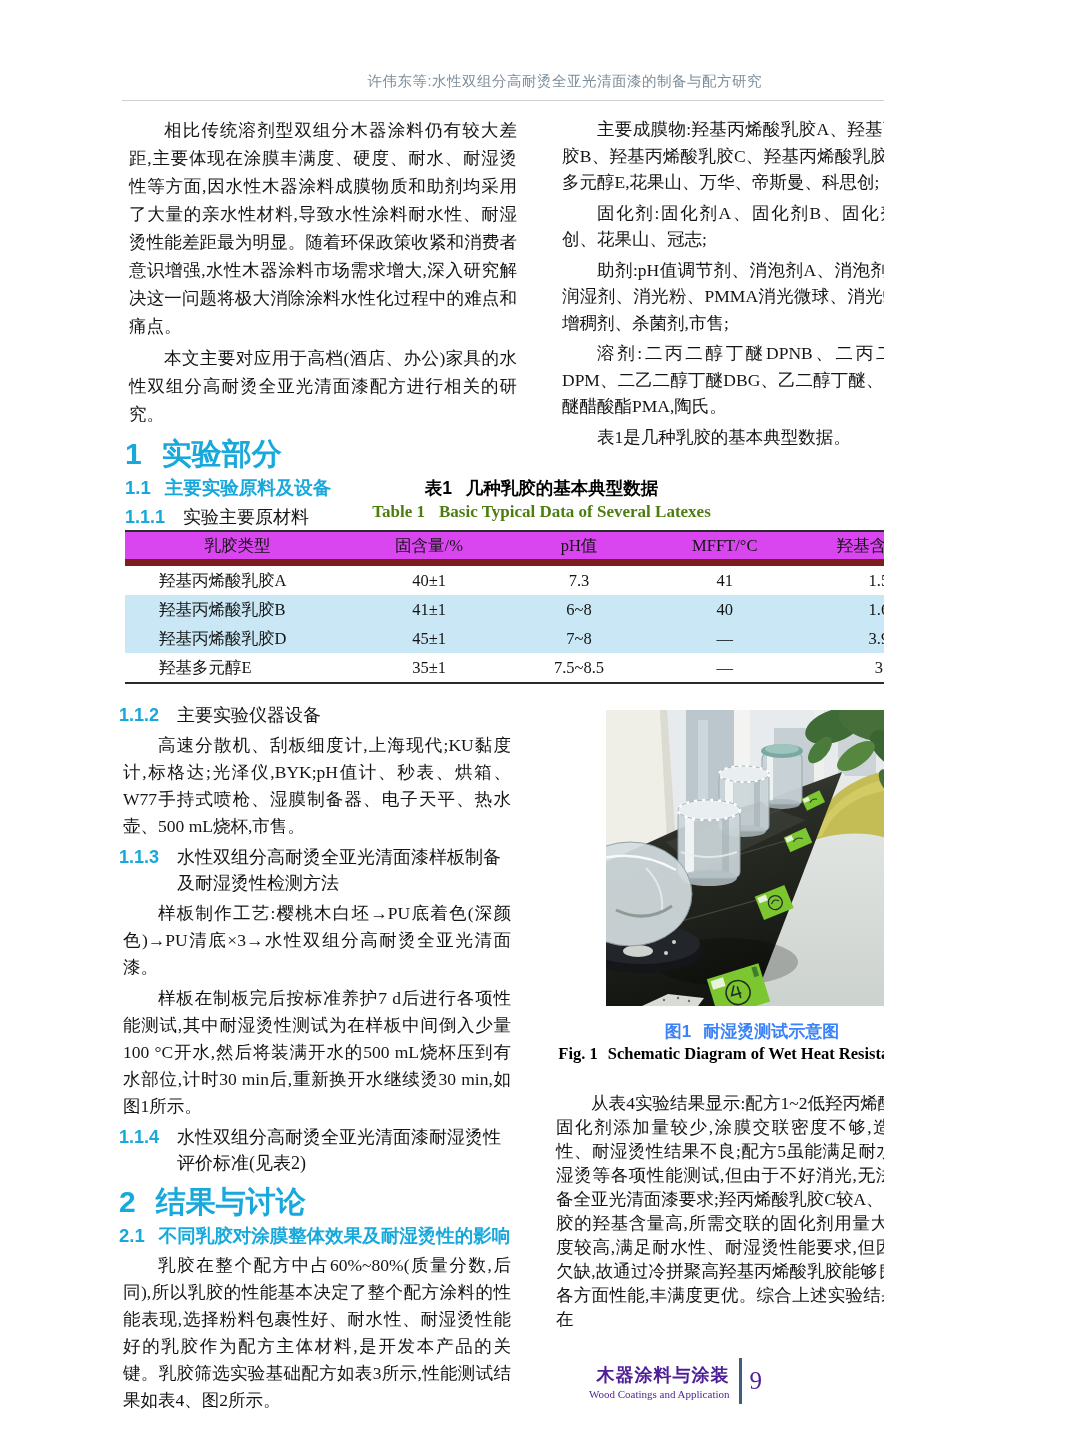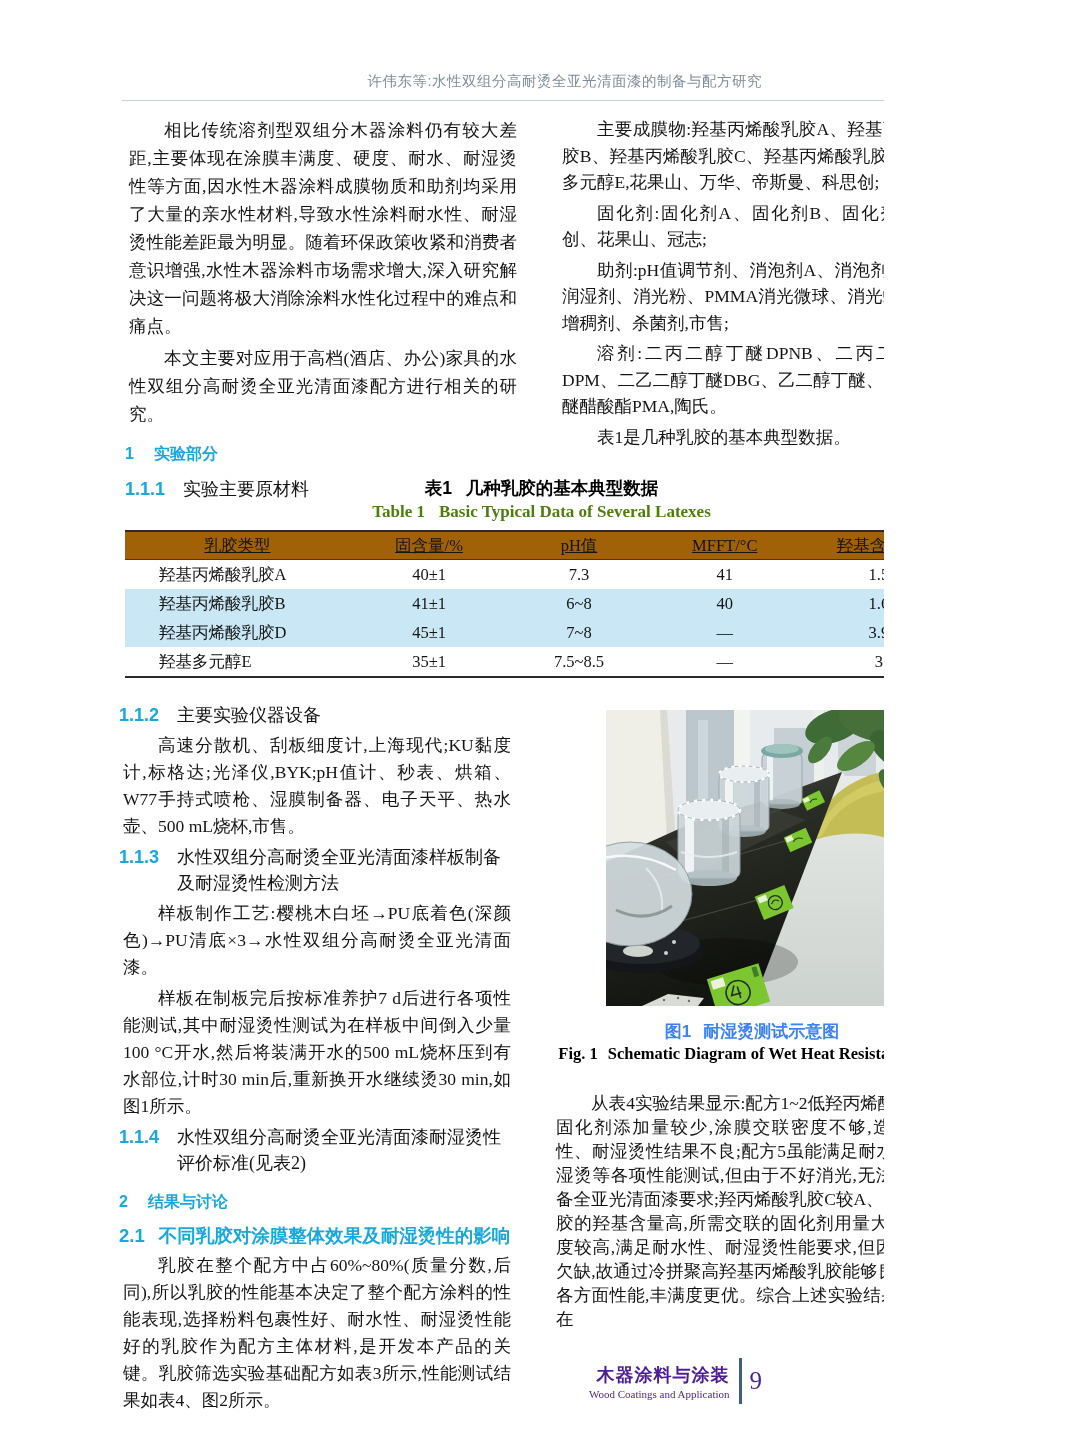--- a/index.html
+++ b/index.html
@@ -18,39 +18,39 @@
   .col-l{width:396px;}
   .col-r{width:400px;}
 
   p.body{margin:4px;font-size:17.5px;line-height:28px;text-align:justify;text-indent:2em;}
   .col-r-top p.body{line-height:26.5px;}
   .lb p.body{line-height:27px;}
   p.tight{line-height:24px !important;}
 
   
   .h1{margin:10px 0 6px 0;font-family:"Liberation Sans",sans-serif;font-weight:bold;
-      font-size:16px;line-height:32px;color:#17a8dc;}
+      font-size:30px;line-height:32px;color:#17a8dc;}
   .h1 .num{margin-right:20px;}
   .h2{margin:6px 0 4px 0;font-family:"Liberation Sans",sans-serif;font-weight:bold;
       font-size:18.5px;line-height:24px;color:#17a8dc;}
   .h2 .num{margin-right:14px;}
   .h3{display:flex;margin:4px 0;font-size:18px;line-height:26px;}
   .h3 .num{flex:0 0 58px;color:#17a8dc;font-family:"Liberation Sans",sans-serif;font-weight:bold;}
   .h3 .t{flex:1;color:#141414;}
 
   
   .tbl-title-cn{text-align:center;font-family:"Liberation Sans",sans-serif;font-weight:bold;
                 font-size:17.5px;line-height:23px;color:#000;}
   .tbl-title-cn .lbl{margin-right:14px;}
   .tbl-title-en{text-align:center;font-family:"Liberation Serif",serif;font-weight:bold;
                 font-size:17px;line-height:23px;color:#4d7c0f;}
   .tbl-title-en .lbl{margin-right:14px;}
   table.latex{width:100%;border-collapse:collapse;margin-top:7px;font-size:16.5px;
               border-top:2.5px solid #2b2b2b;border-bottom:2.5px solid #2b2b2b;}
-  table.latex thead tr{background:#a16207;border-bottom:1px solid #7f1d1d;text-decoration:underline;}
+  table.latex thead tr{background:#d946ef;border-bottom:7px solid #7f1d1d;}
   table.latex th{font-weight:normal;height:25px;text-align:center;}
   table.latex td{height:27px;text-align:center;}
   table.latex tbody tr.blue{background:#c9e7f5;}
   table.latex th.c1{width:27%;}
   table.latex td.c1{text-align:left;padding-left:34px;}
   table.latex th.c2,table.latex td.c2{width:19%;}
   table.latex th.c3,table.latex td.c3{width:17%;}
   table.latex th.c4,table.latex td.c4{width:18%;}
   table.latex th.c5,table.latex td.c5{width:19%;}
 
@@ -80,20 +80,23 @@
 
   <div class="running-head">许伟东等:水性双组分高耐烫全亚光清面漆的制备与配方研究</div>
   <div class="head-rule"></div>
 
   <div class="row-top">
     <div class="col-l">
       <p class="body">相比传统溶剂型双组分木器涂料仍有较大差距,主要体现在涂膜丰满度、硬度、耐水、耐湿烫性等方面,因水性木器涂料成膜物质和助剂均采用了大量的亲水性材料,导致水性涂料耐水性、耐湿烫性能差距最为明显。随着环保政策收紧和消费者意识增强,水性木器涂料市场需求增大,深入研究解决这一问题将极大消除涂料水性化过程中的难点和痛点。</p>
       <p class="body">本文主要对应用于高档(酒店、办公)家具的水性双组分高耐烫全亚光清面漆配方进行相关的研究。</p>
       <div class="h1">
         <span class="num">1</span><span>实验部分</span>
+      </div>
+      <div class="h2">
+        <span class="num">1.1</span><span>主要实验原料及设备</span>
       </div>
       <div class="h3">
         <span class="num">1.1.1</span>
           <span class="t">实验主要原材料</span>
       </div>
     </div>
     <div class="col-r col-r-top">
       <p class="body">主要成膜物:羟基丙烯酸乳胶A、羟基丙烯酸乳胶B、羟基丙烯酸乳胶C、羟基丙烯酸乳胶D、羟基多元醇E,花果山、万华、帝斯曼、科思创;</p>
       <p class="body">固化剂:固化剂A、固化剂B、固化剂C,科思创、花果山、冠志;</p>
       <p class="body">助剂:pH值调节剂、消泡剂A、消泡剂B、基材润湿剂、消光粉、PMMA消光微球、消光蜡乳胶、增稠剂、杀菌剂,市售;</p>

